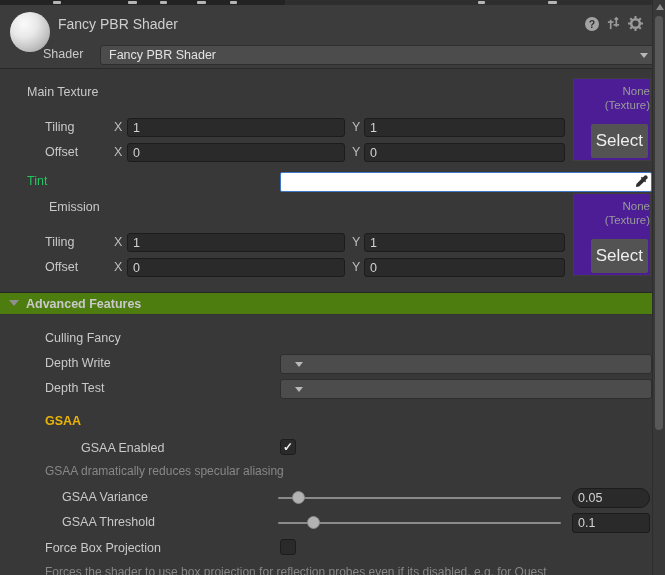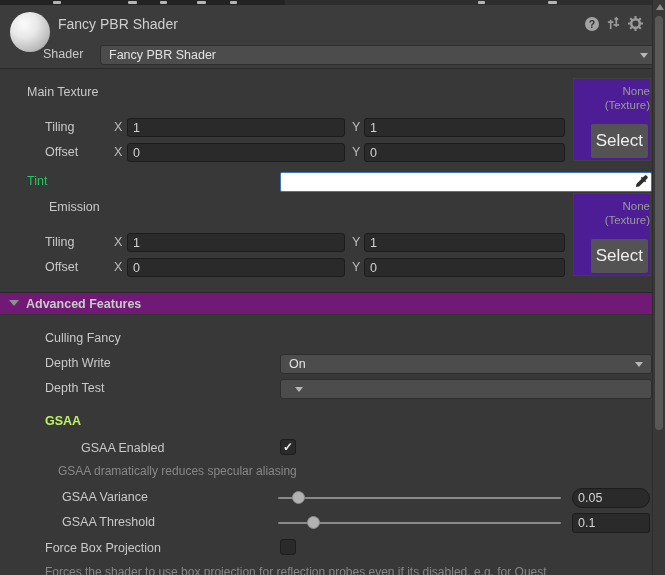--- a/index.html
+++ b/index.html
@@ -5,21 +5,21 @@
   html,body{margin:0;padding:0;background:#1f1f1f;}
   #app{
     position:relative;width:665px;height:575px;overflow:hidden;
     background:#383838;
     font-family:"Liberation Sans", sans-serif;
     font-size:12.5px;color:#c8c8c8;
     -webkit-font-smoothing:antialiased;
   }
   .abs{position:absolute;}
   .lbl{color:#c9c9c9;white-space:nowrap;}
-  .bold{font-weight:bold;color:#bef264;}
+  .bold{font-weight:bold;color:#eab308;}
 
   
   .tabstrip{left:0;top:0;width:665px;height:5px;background:#232323;}
   .tabstrip .tabseg{position:absolute;top:0;height:5px;background:#2e2e2e;}
   .tabstrip .frag{position:absolute;top:1px;height:3px;background:#b5b5b5;border-radius:1px;}
 
   
   .header{left:0;top:5px;width:665px;height:64px;background:#3c3c3c;border-bottom:1px solid #292929;box-sizing:border-box;}
   .sphere{
     position:absolute;left:10px;top:7px;width:40px;height:40px;border-radius:50%;
@@ -64,21 +64,21 @@
 
   
   .colorfield{
     position:absolute;box-sizing:border-box;height:20px;background:#ffffff;
     border:1.5px solid #3f76c6;border-radius:2px;
   }
   .dropper{position:absolute;right:3px;top:2px;}
 
   
   .foldbar{
-    left:0;top:292px;width:665px;height:23px;background:#701a75;
+    left:0;top:292px;width:665px;height:23px;background:#4d7c0f;
     border-top:1px solid #262626;border-bottom:1px solid #333333;box-sizing:border-box;
   }
   .fold-arrow{
     position:absolute;left:9px;top:7px;width:0;height:0;
     border-left:5px solid transparent;border-right:5px solid transparent;
     border-top:6px solid #8f8f8f;
   }
   .foldtitle{position:absolute;left:26px;top:4px;font-weight:bold;color:#c9c9c9;}
 
   
@@ -231,37 +231,36 @@
 
   <div class="abs foldbar">
     <div class="fold-arrow"></div>
     <div class="foldtitle">Advanced Features</div>
   </div>
 
   <div class="abs lbl" style="left:45px;top:331px;">Culling Fancy</div>
 
   <div class="abs lbl" style="left:45px;top:356px;">Depth Write</div>
   <div class="dropdown" style="left:280px;top:354px;width:372px;">
-    <span class="ddtext">On</span>
       <span class="dd-arrow"></span>
   </div>
 
   <div class="abs lbl" style="left:45px;top:381px;">Depth Test</div>
   <div class="dropdown" style="left:280px;top:379px;width:372px;">
       <span class="dd-arrow"></span>
   </div>
 
   <div class="abs bold" style="left:45px;top:414px;">GSAA</div>
 
   <div class="abs lbl" style="left:45px;top:441px;margin-left:36px;">GSAA Enabled</div>
   <div class="checkbox" style="left:280px;top:439px;">
     <span>✓</span>
   </div>
 
-  <div class="abs helptext" style="left:45px;top:464px;margin-left:13px;">GSAA dramatically reduces specular aliasing</div>
+  <div class="abs helptext" style="left:45px;top:464px;">GSAA dramatically reduces specular aliasing</div>
 
   <div class="abs lbl" style="left:62px;top:490px;">GSAA Variance</div>
   <div class="slidertrack" style="left:278px;top:497px;width:283px;">
     <div class="sliderthumb" style="left:14px;"></div>
   </div>
   <div class="field" style="left:572px;top:488px;width:78px;height:20px;border-radius:10px;">
       <span>0.05</span>
     </div>
 
   <div class="abs lbl" style="left:62px;top:515px;">GSAA Threshold</div>

